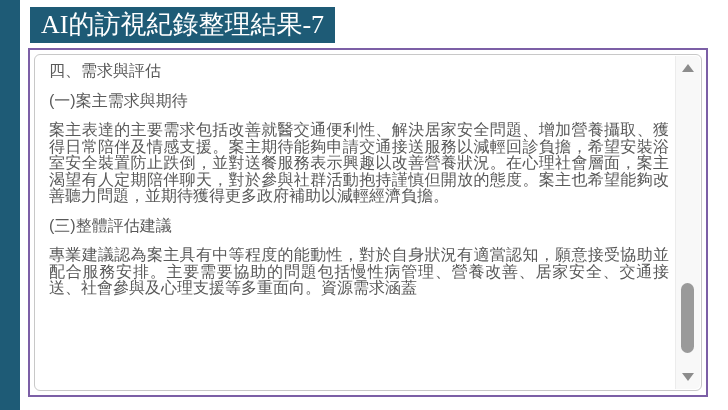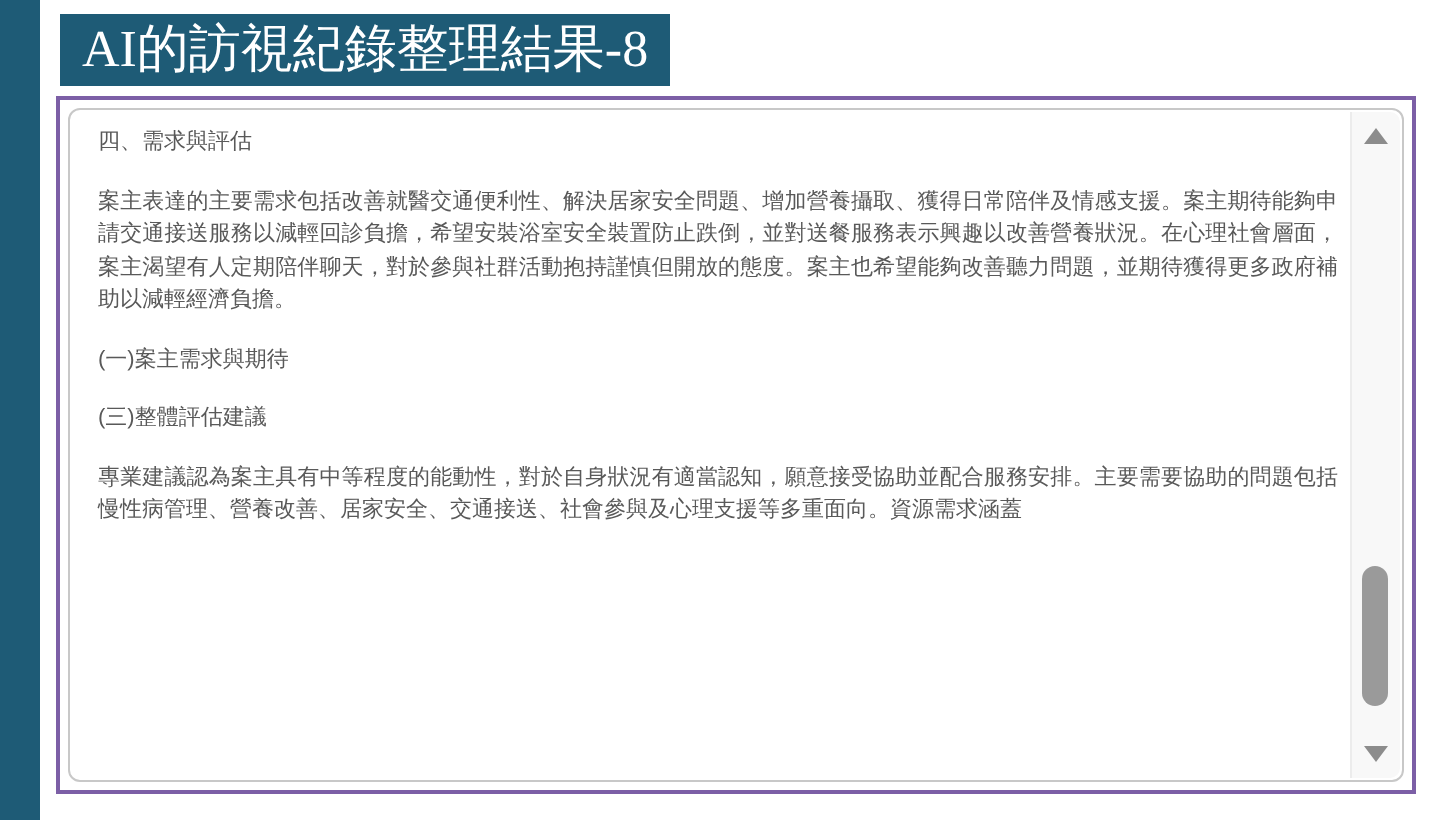--- a/index.html
+++ b/index.html
@@ -21,21 +21,21 @@
     border:2px solid #7C5FA6;background:#ffffff;box-sizing:border-box;
   }
   .text-panel{
     position:absolute;left:4px;top:4px;right:4px;bottom:4px;
     border:1px solid #C8C8C8;border-radius:6px;background:#ffffff;
     overflow:hidden;
   }
   .text-scroll{
     position:absolute;left:0;top:0;right:26px;bottom:0;
     padding:8px 6px 0 14px;overflow:hidden;
-    color:#595959;font-size:11px;line-height:16.5px;
+    color:#595959;font-size:16px;line-height:16.5px;
     text-align:justify;
   }
   .blk{margin:0 0 13px 0;}
   
   .scrollbar{
     position:absolute;top:1px;right:1px;bottom:1px;width:24px;
     background:#F8F8F8;border-left:1px solid #ECECEC;
     border-top-right-radius:5px;border-bottom-right-radius:5px;
   }
   .sb-btn{
@@ -55,28 +55,28 @@
   .sb-thumb{
     position:absolute;left:5px;top:227px;width:13px;height:70px;
     background:#9A9A9A;border-radius:7px;cursor:pointer;
   }
 </style>
 </head>
 <body>
 
 <div class="left-bar"></div>
 
-<div class="slide-title">AI的訪視紀錄整理結果-8</div>
+<div class="slide-title">AI的訪視紀錄整理結果-7</div>
 
 <div class="content-box">
   <div class="text-panel">
     <div class="text-scroll">
       <div class="blk heading">四、需求與評估</div>
+      <div class="blk heading">(一)案主需求與期待</div>
       <div class="blk para">案主表達的主要需求包括改善就醫交通便利性、解決居家安全問題、增加營養攝取、獲得日常陪伴及情感支援。案主期待能夠申請交通接送服務以減輕回診負擔，希望安裝浴室安全裝置防止跌倒，並對送餐服務表示興趣以改善營養狀況。在心理社會層面，案主渴望有人定期陪伴聊天，對於參與社群活動抱持謹慎但開放的態度。案主也希望能夠改善聽力問題，並期待獲得更多政府補助以減輕經濟負擔。</div>
-      <div class="blk heading">(一)案主需求與期待</div>
       <div class="blk heading">(三)整體評估建議</div>
       <div class="blk para">專業建議認為案主具有中等程度的能動性，對於自身狀況有適當認知，願意接受協助並配合服務安排。主要需要協助的問題包括慢性病管理、營養改善、居家安全、交通接送、社會參與及心理支援等多重面向。資源需求涵蓋</div>
     </div>
 
     <div class="scrollbar">
       <div class="sb-btn up">
         <span class="tri-up"></span>
       </div>
       <div class="sb-thumb"></div>
       <div class="sb-btn down">

